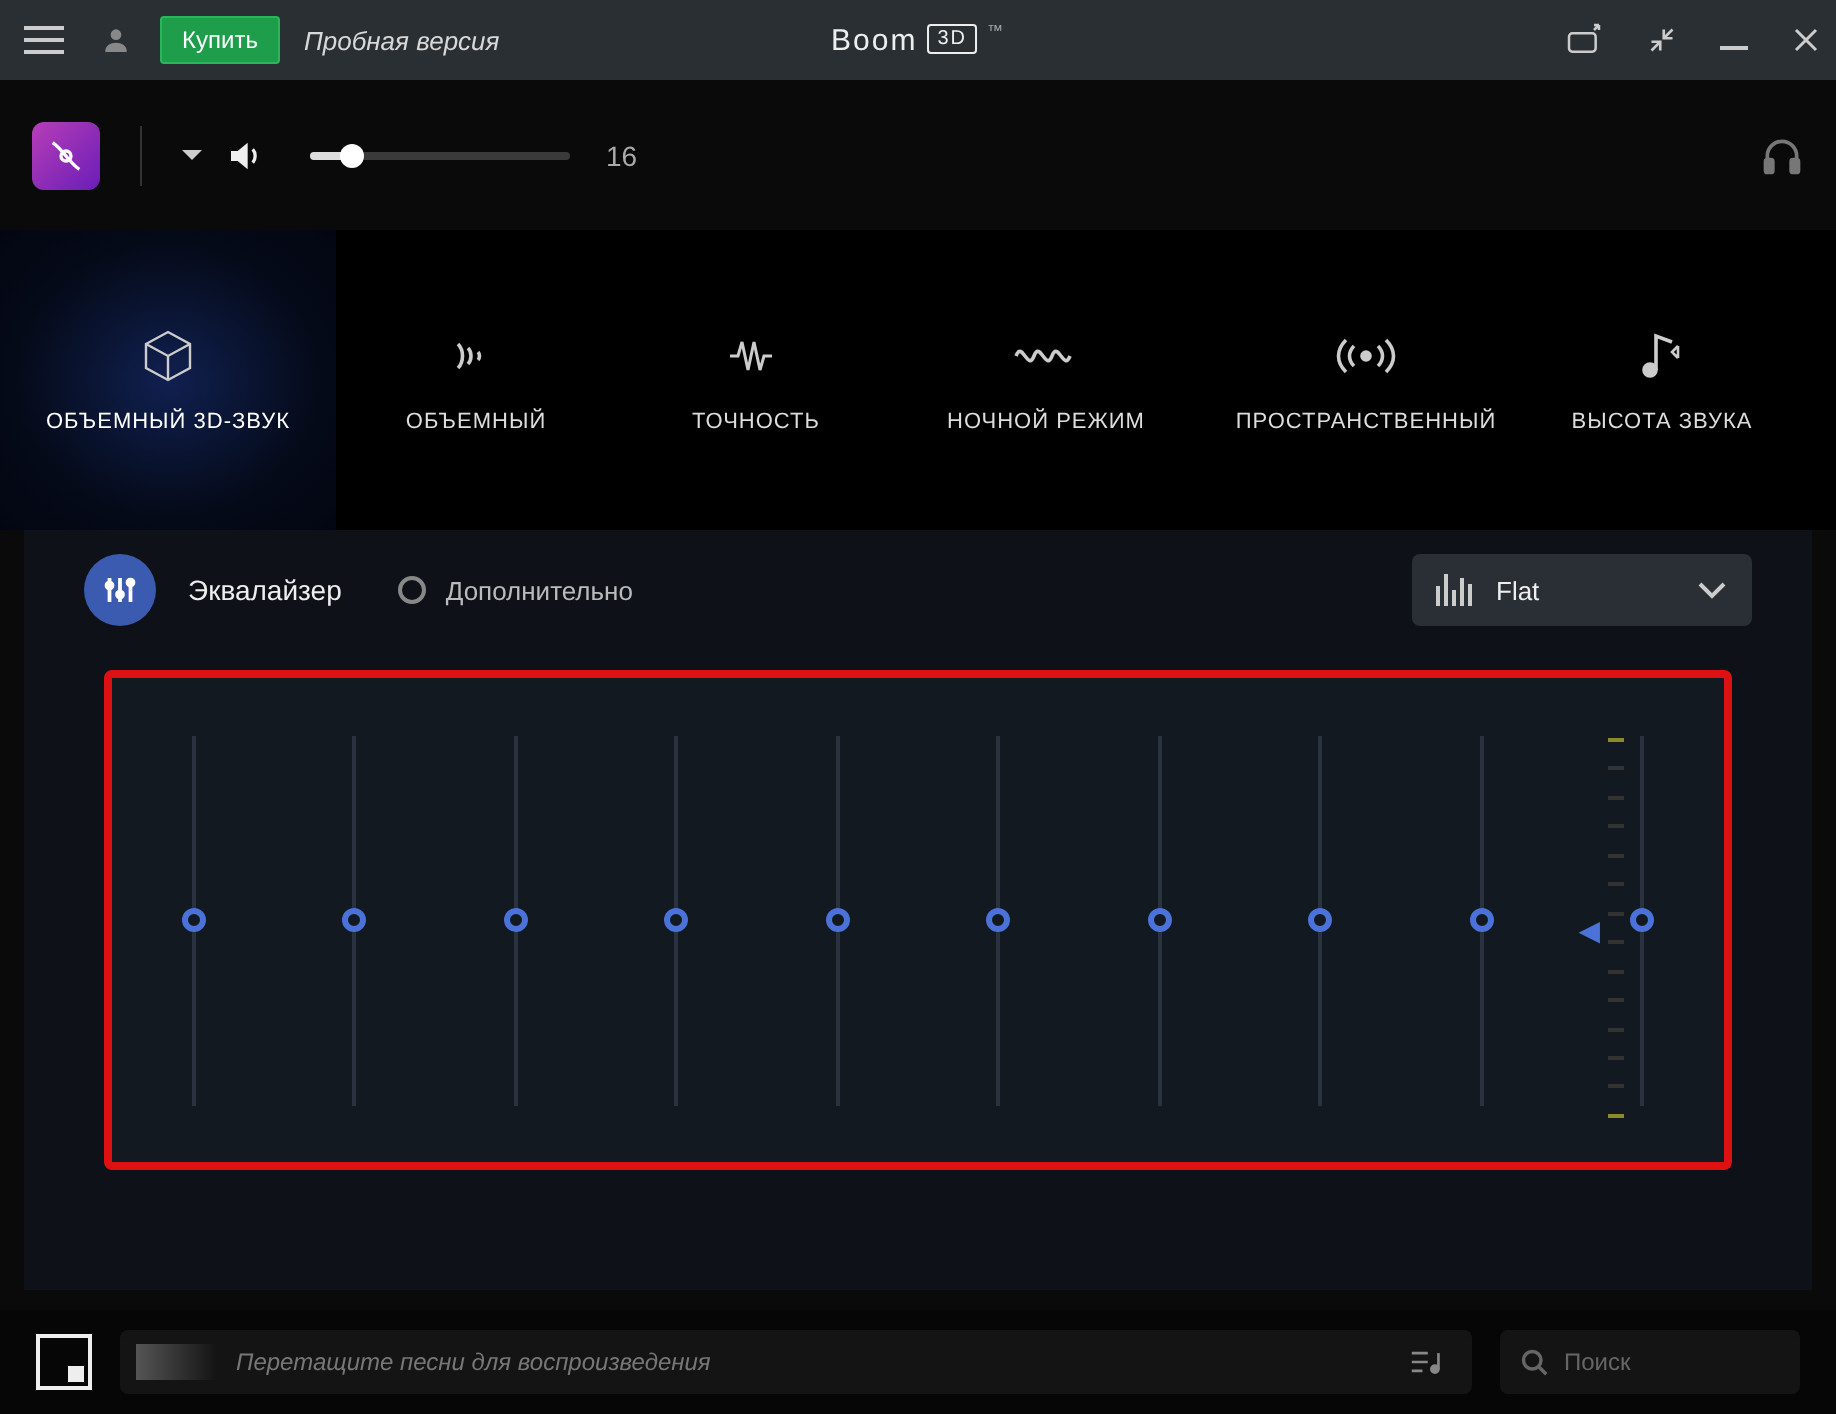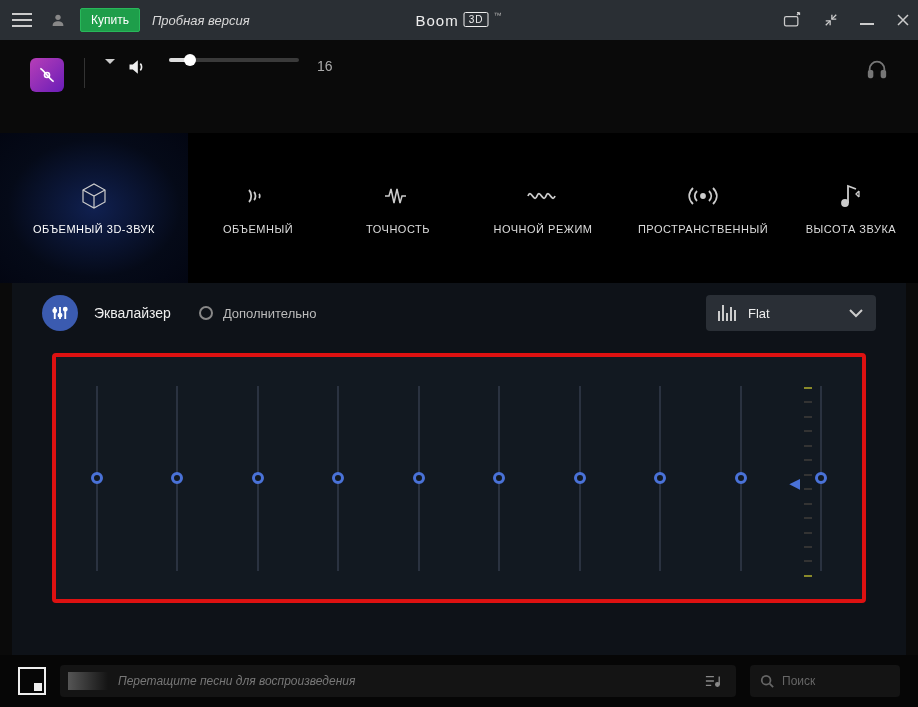--- a/index.html
+++ b/index.html
@@ -13,21 +13,21 @@
   .user-icon { margin-left: 14px; color: #888; font-size: 14px; }
   .buy-btn { background: #1e9e4a; color: #fff; padding: 4px 10px; font-size: 12px; border-radius: 2px; margin-left: 14px; cursor: pointer; border:1px solid #28b85a;}
   .trial { color: #d8d8d8; font-style: italic; font-size: 13px; margin-left: 12px; }
   .app-title { position: absolute; left: 50%; transform: translateX(-50%); color: #eee; font-size: 15px; letter-spacing: 1px; display:flex; align-items:center; gap:5px;}
   .app-title .three-d { border:1px solid #eee; padding:1px 4px; font-size:10px; border-radius:2px; position:relative; top:-1px;}
   .app-title .tm { font-size:8px; color:#aaa; position:relative; top:-5px;}
   .winctl { margin-left: auto; display: flex; align-items: center; gap: 22px; color: #ccc; }
   .winctl > * { cursor: pointer; font-size: 14px; }
 
   
-  .volbar { height: 75px; display: flex; align-items: flex-start; padding: 0 30px; margin-top: 18px; }
+  .volbar { height: 75px; display: flex; align-items: center; padding: 0 16px; }
   .app-icon { width: 34px; height: 34px; background: linear-gradient(135deg,#b73eb7,#6a1db8); border-radius: 6px; display:flex; align-items:center; justify-content:center; }
   .app-icon svg { width:20px; height:20px; }
   .vol-sep { width:1px; height:30px; background:#333; margin:0 20px; }
   .vol-caret { color:#ccc; font-size:12px; margin-right:12px; cursor:pointer;}
   .vol-speaker { color:#eee; font-size:16px; margin-right:22px; cursor:pointer; }
   .vol-slider { position:relative; width:130px; height:4px; background:#3a3a3a; border-radius:2px; margin-right:18px;}
   .vol-slider .fill { position:absolute; left:0; top:0; height:4px; width:16%; background:#ddd; border-radius:2px;}
   .vol-slider .thumb { position:absolute; top:-4px; width:12px; height:12px; background:#fff; border-radius:50%;}
   .vol-value { color:#aaa; font-size:14px; }
   .headphones { margin-left:auto; color:#777; }
@@ -148,21 +148,21 @@
     <div class="headphones">
       <svg width="22" height="22" viewBox="0 0 24 24" fill="none" stroke="#777" stroke-width="2">
           <path d="M4 14v-2a8 8 0 0116 0v2"></path>
           <rect x="3" y="14" width="4" height="7" rx="1" fill="#777"></rect>
           <rect x="17" y="14" width="4" height="7" rx="1" fill="#777"></rect>
         </svg>
     </div>
   </div>
 
   <div class="effects" id="effects-row">
-      <div class="effect-item active" style="width: 188px;">
+      <div class="effect-item active" style="width: 168px;">
         <div class="icon">
           <svg width="30" height="28" viewBox="0 0 30 28" fill="none" stroke="#ccc" stroke-width="1.2">
             <path d="M4 8l11-6 11 6v12l-11 6-11-6z"></path>
             <path d="M4 8l11 6 11-6M15 14v12"></path>
           </svg>
         </div>
         <div class="label">ОБЪЕМНЫЙ 3D-ЗВУК</div>
       </div>
       <div class="effect-item" style="width: 140px;">
         <div class="icon">

